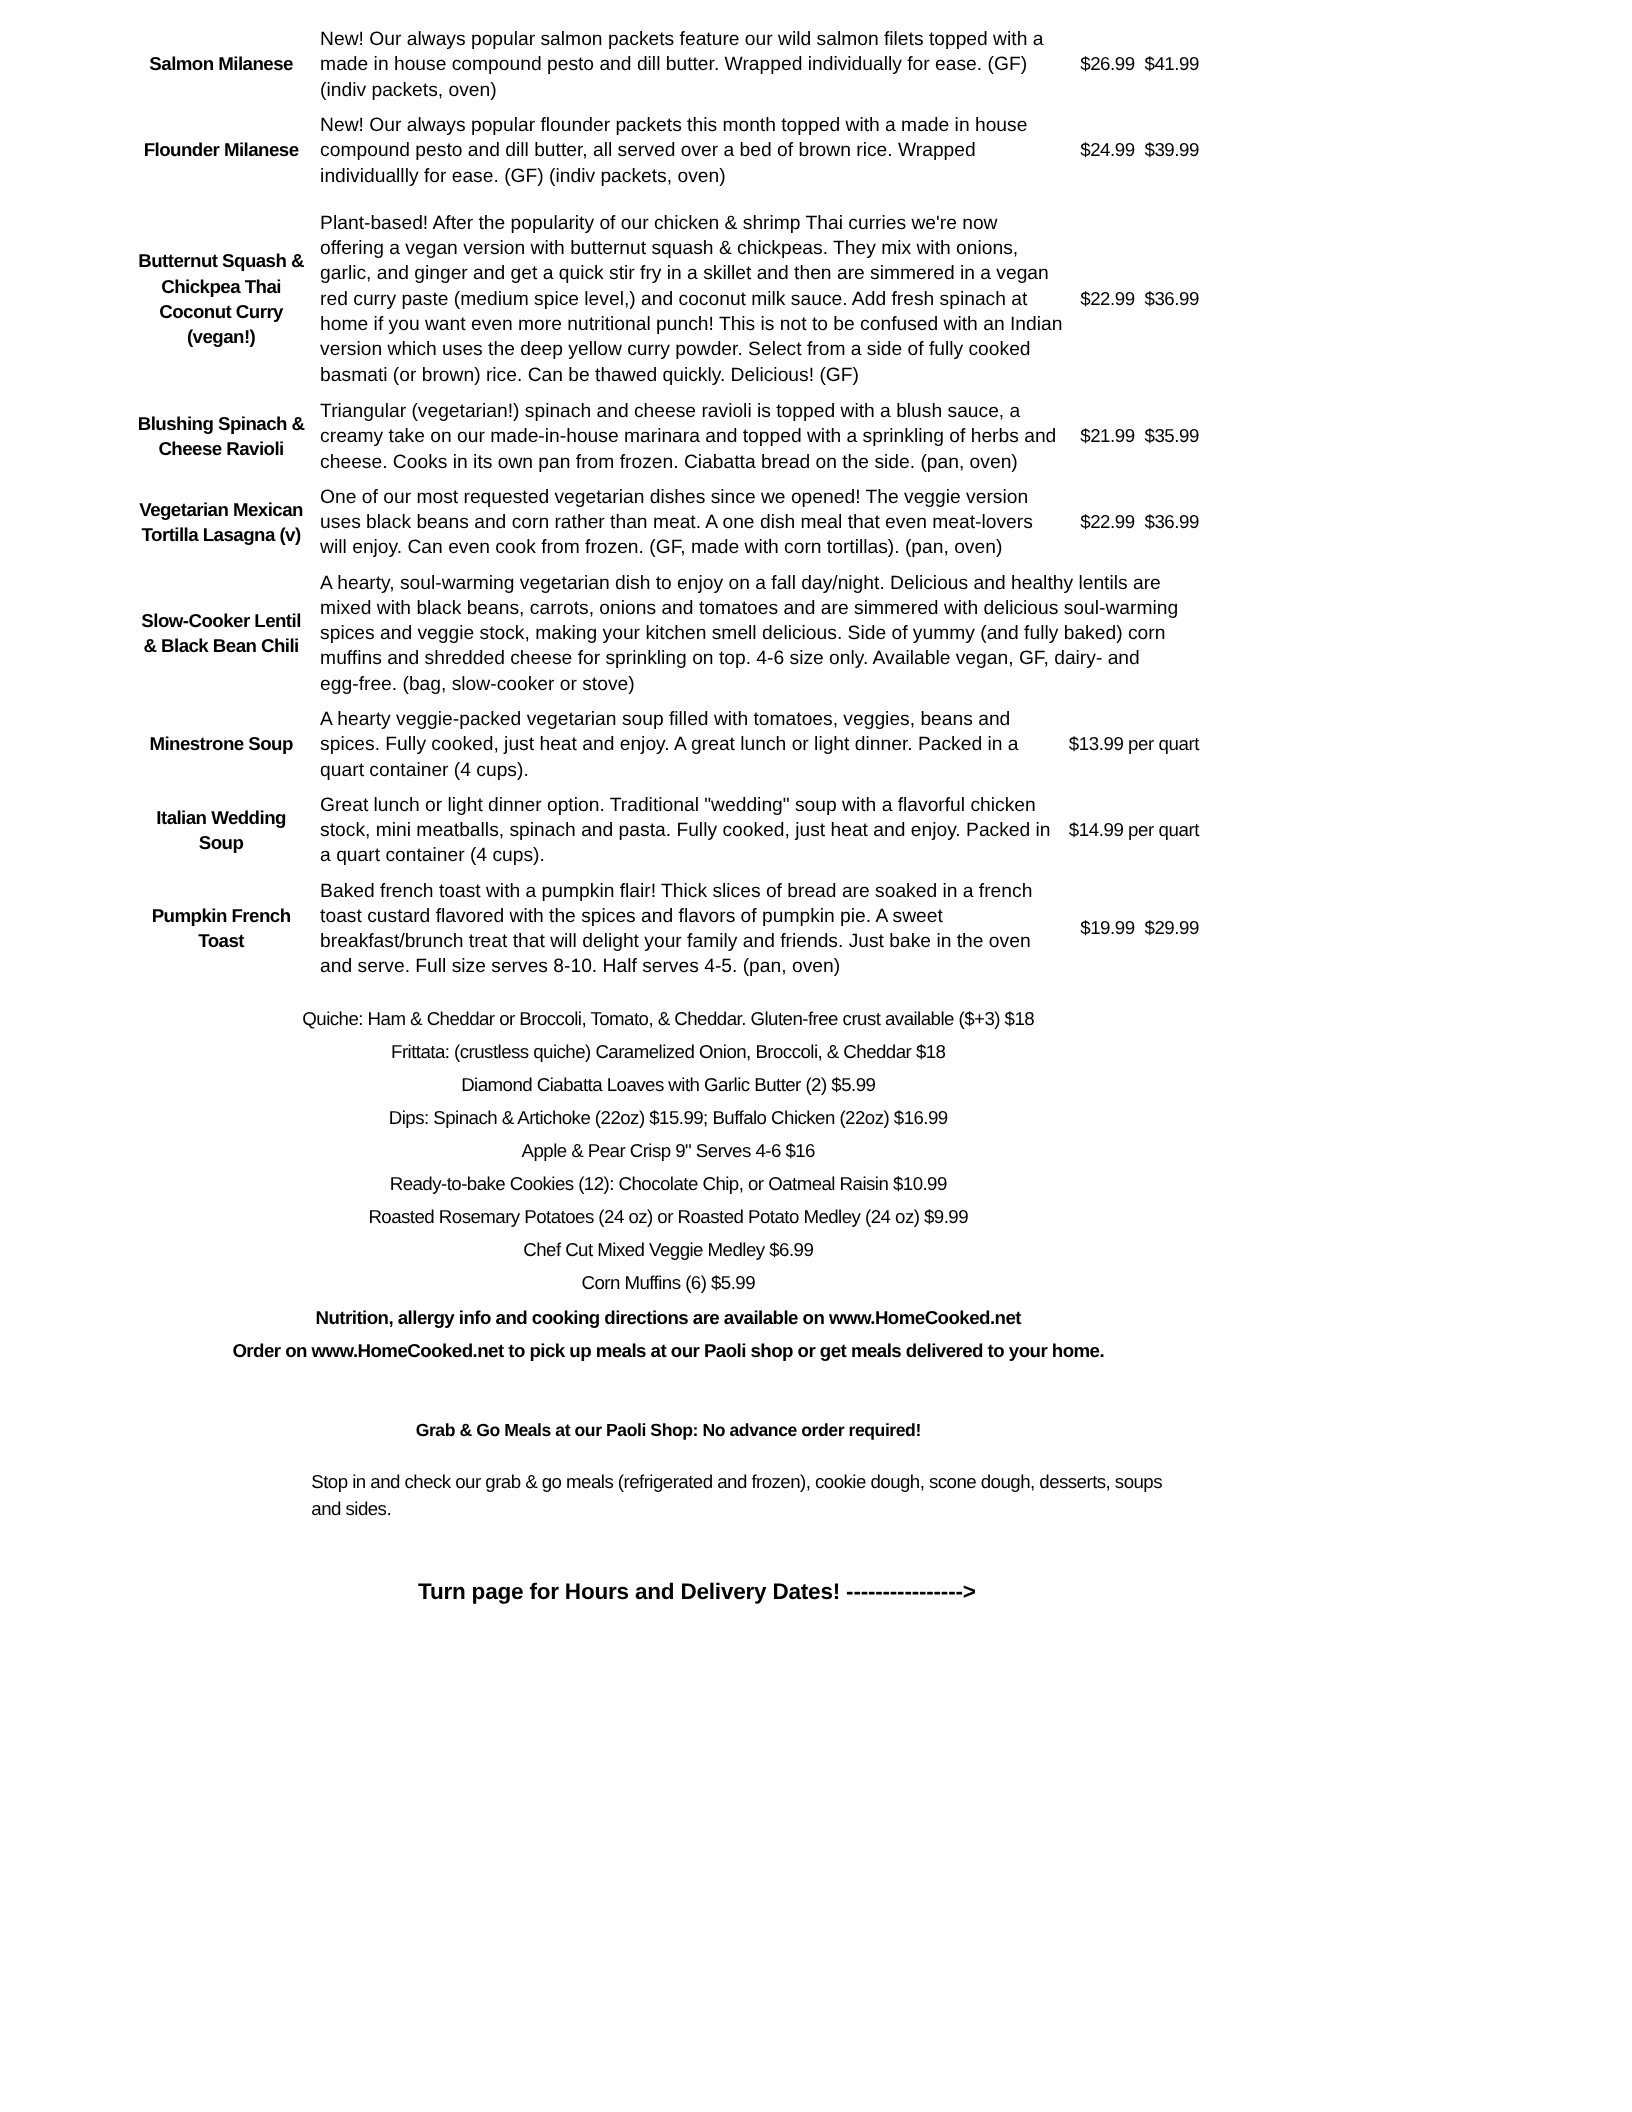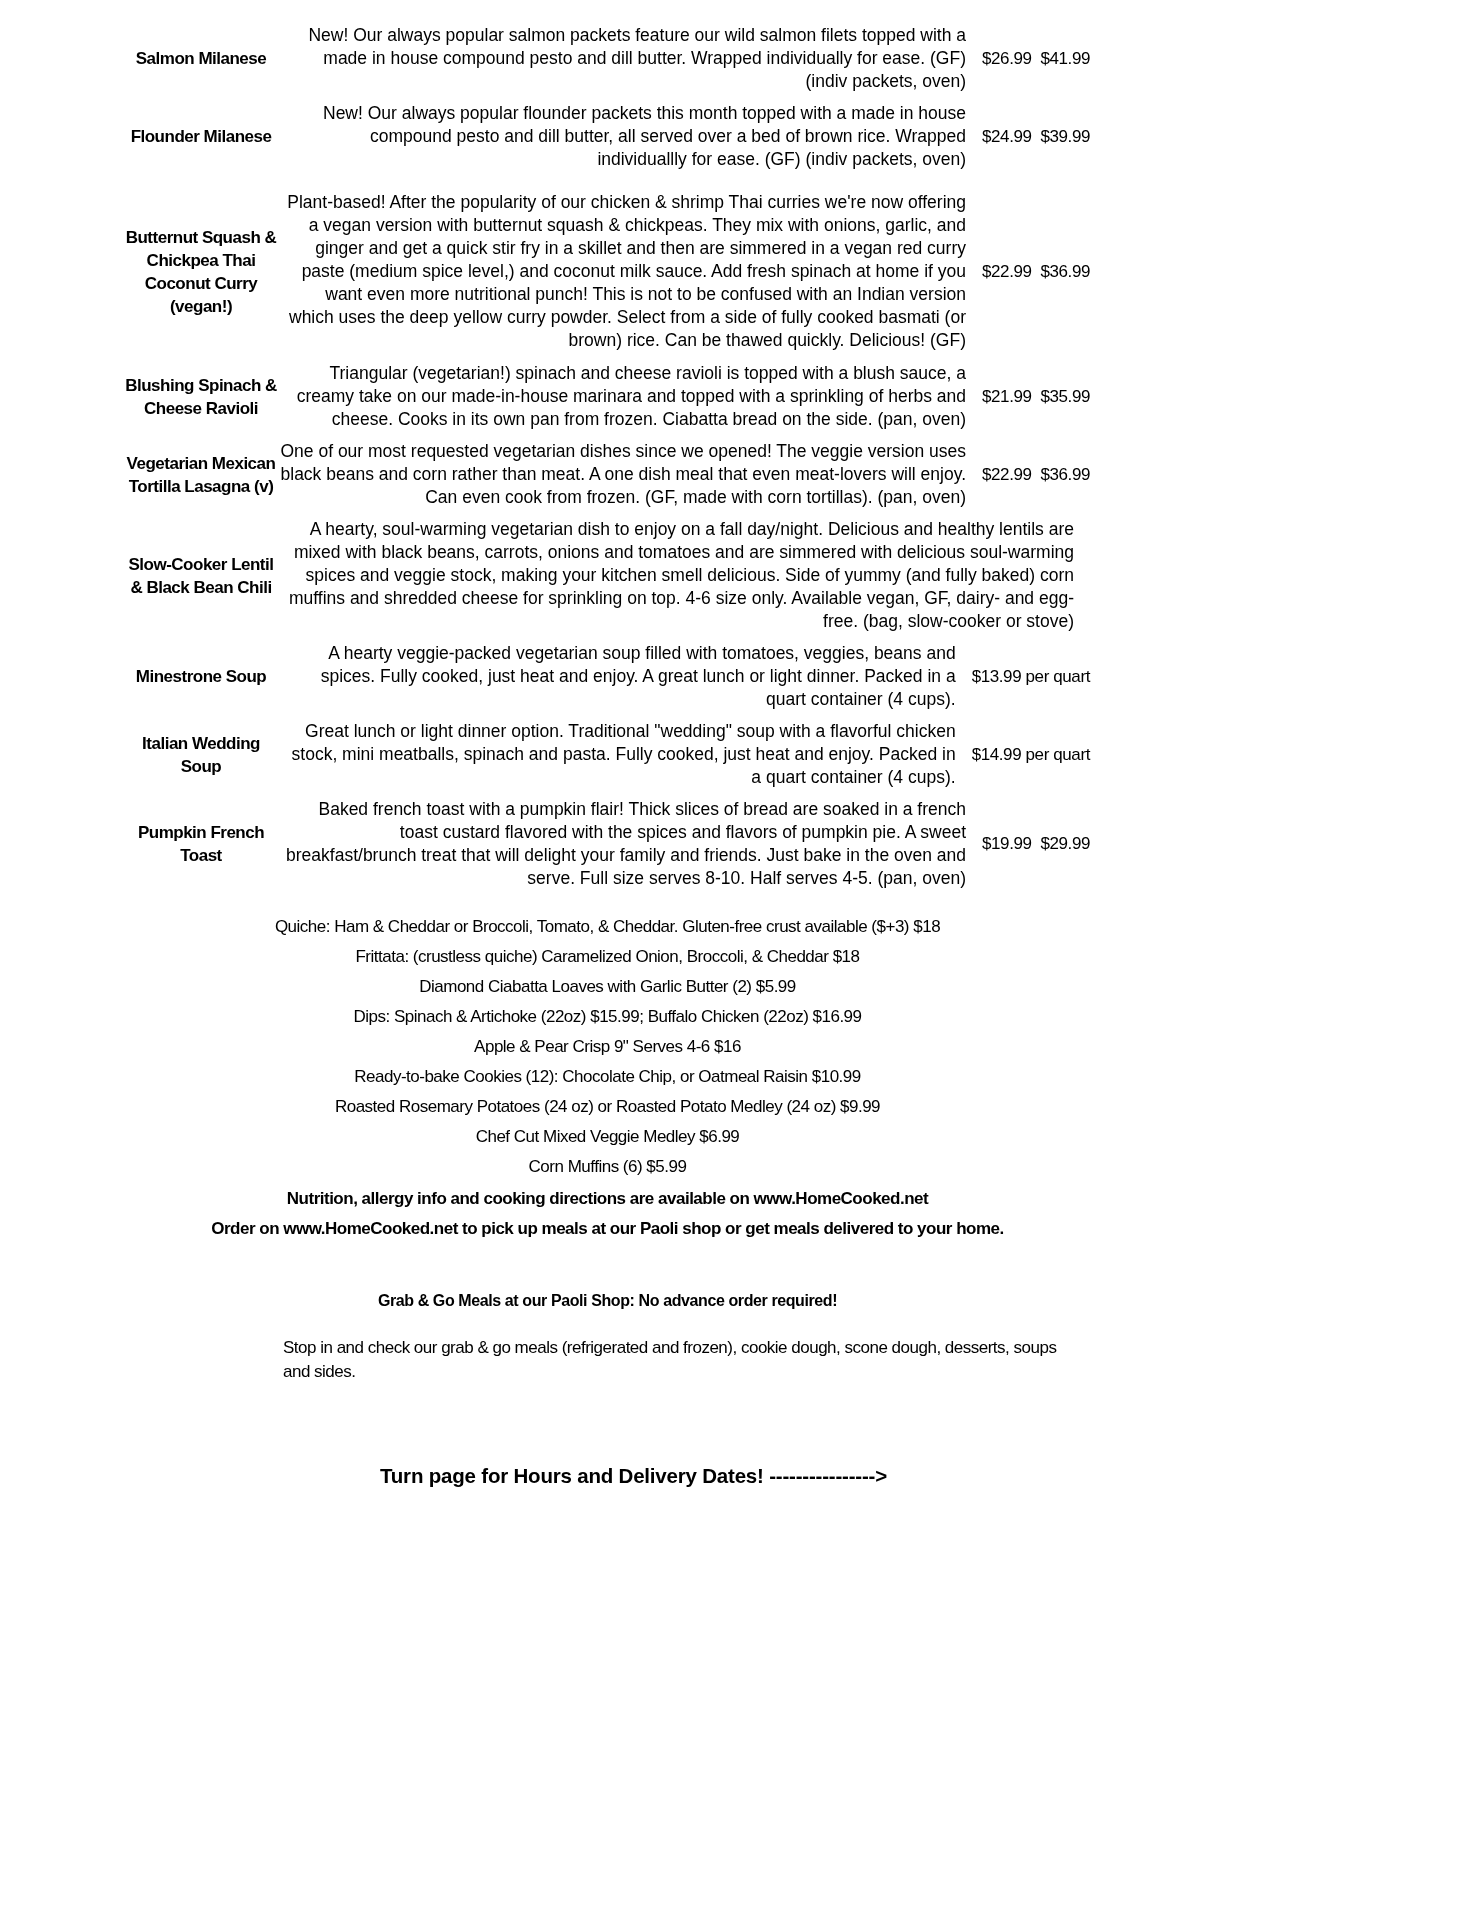--- a/index.html
+++ b/index.html
@@ -24,25 +24,24 @@
   .col-name {
     flex:0 0 152px;
     text-align:center;
     font-weight:700;
     font-size:17px;
     line-height:23px;
     letter-spacing:-0.5px;
   }
   .col-desc {
     flex:1;
-    margin-left:1px;
+    margin-left:14px;
     margin-right:16px;
     font-size:17.5px;
     line-height:23px;
-    text-align:right;
   }
   .col-price {
     flex:0 0 108px;
     font-size:17px;
     letter-spacing:-0.4px;
   }
   .col-price.two { display:flex; justify-content:space-between;align-items:flex-end; }
   .col-price.nowrap { white-space:nowrap; }
   .col-price.block {
     text-align:center;
@@ -76,21 +75,21 @@
     letter-spacing:-0.4px;
   }
   .grab-body {
     margin:22px 16px 0 158px;
     width:780px;
     font-size:17px;
     line-height:24px;
     letter-spacing:-0.5px;
   }
   .footer-line {
-    margin-top:80px;
+    margin-top:52px;
     margin-left:255px;
     font-weight:700;
     font-size:20.5px;
     letter-spacing:-0.2px;
     white-space:nowrap;
   }
 </style>
 </head>
 <body>
 

